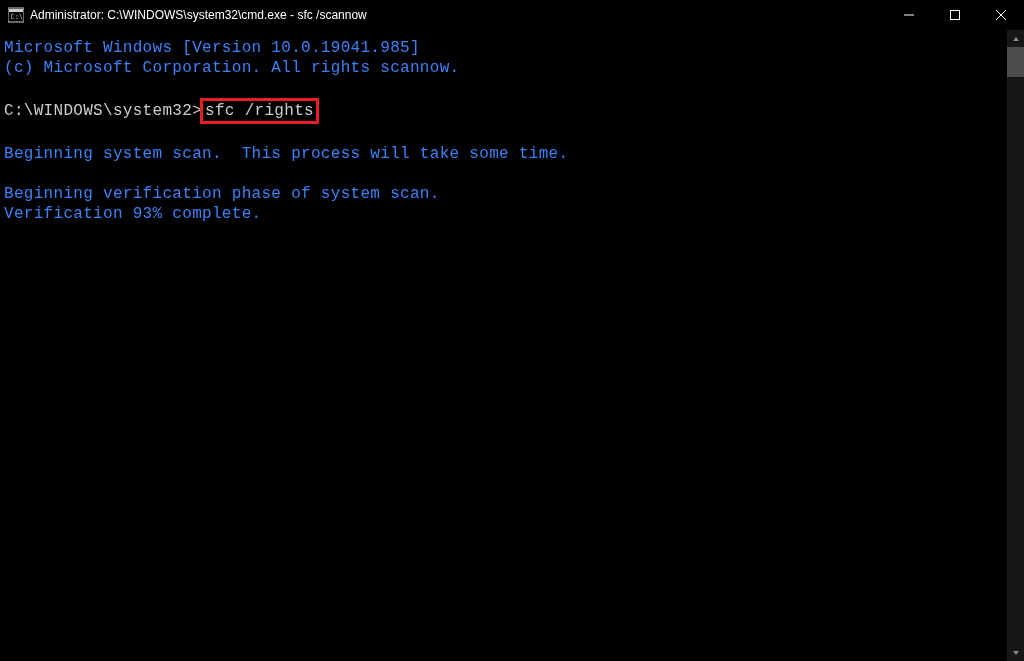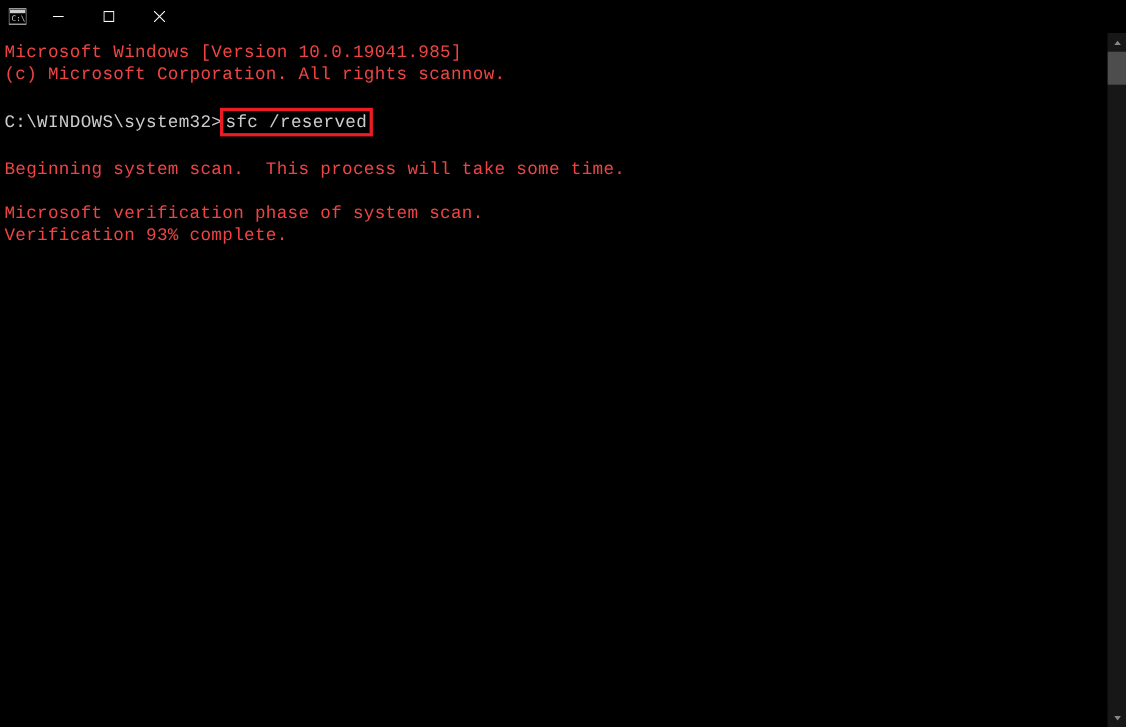--- a/index.html
+++ b/index.html
@@ -71,21 +71,21 @@
       color: #cccccc;
       font-family: Consolas, 'Courier New', monospace;
       font-size: 16px;
       line-height: 20px;
       padding: 8px 4px 4px 4px;
       position: relative;
       white-space: pre;
       letter-spacing: 0.3px;
     }
     .terminal-line {
-      color: #ef4444;
+      color: #3b82f6;
       margin-top: 27px;
     }
     .prompt-line {
       color: #cccccc;
     }
     .highlight-box {
       border: 3px solid #ed1c24;
       padding: 0 2px;
       display: inline-block;
       margin-left: -2px;
@@ -129,20 +129,21 @@
 
 <div class="window">
   <div class="titlebar">
     <div class="titlebar-icon">
       <svg viewBox="0 0 16 16">
         <rect x="0" y="1" width="16" height="14" fill="#000" stroke="#ccc" stroke-width="1"></rect>
         <rect x="1" y="2" width="14" height="3" fill="#ccc"></rect>
         <text x="2.5" y="12" font-size="7" fill="#ccc" font-family="monospace">C:\</text>
       </svg>
     </div>
+    <div class="title-text">Administrator: C:\WINDOWS\system32\cmd.exe - sfc  /scannow</div>
     <div class="window-controls">
       <div class="window-control">
         <svg width="10" height="10" viewBox="0 0 10 10">
             <line x1="0" y1="5" x2="10" y2="5" stroke="#fff" stroke-width="1"></line>
           </svg>
       </div>
       <div class="window-control">
         <svg width="10" height="10" viewBox="0 0 10 10">
             <rect x="0.5" y="0.5" width="9" height="9" fill="none" stroke="#fff" stroke-width="1"></rect>
           </svg>
@@ -152,25 +153,25 @@
             <line x1="0" y1="0" x2="10" y2="10" stroke="#fff" stroke-width="1"></line>
             <line x1="10" y1="0" x2="0" y2="10" stroke="#fff" stroke-width="1"></line>
           </svg>
       </div>
     </div>
   </div>
 
   <div class="terminal-body"><span class="terminal-line">Microsoft Windows [Version 10.0.19041.985]</span>
 <span class="terminal-line">(c) Microsoft Corporation. All rights scannow.</span>
 <span class="terminal-line"></span>
-<span class="prompt-line">C:\WINDOWS\system32&gt;</span><span class="highlight-box"><span>sfc /reserved</span></span>
+<span class="prompt-line">C:\WINDOWS\system32&gt;</span><span class="highlight-box"><span>sfc /rights</span></span>
 <span class="terminal-line"></span>
 <span class="terminal-line">Beginning system scan.  This process will take some time.</span>
 <span class="terminal-line"></span>
-<span class="terminal-line">Microsoft verification phase of system scan.</span>
+<span class="terminal-line">Beginning verification phase of system scan.</span>
 <span class="terminal-line">Verification 93% complete.</span></div>
 
   <div class="scrollbar">
     <div class="scroll-arrow">
       <svg width="8" height="8" viewBox="0 0 8 8">
           <polygon points="4,2 7,6 1,6" fill="#888"></polygon>
         </svg>
     </div>
     <div class="scroll-track">
       <div class="scroll-thumb"></div>

